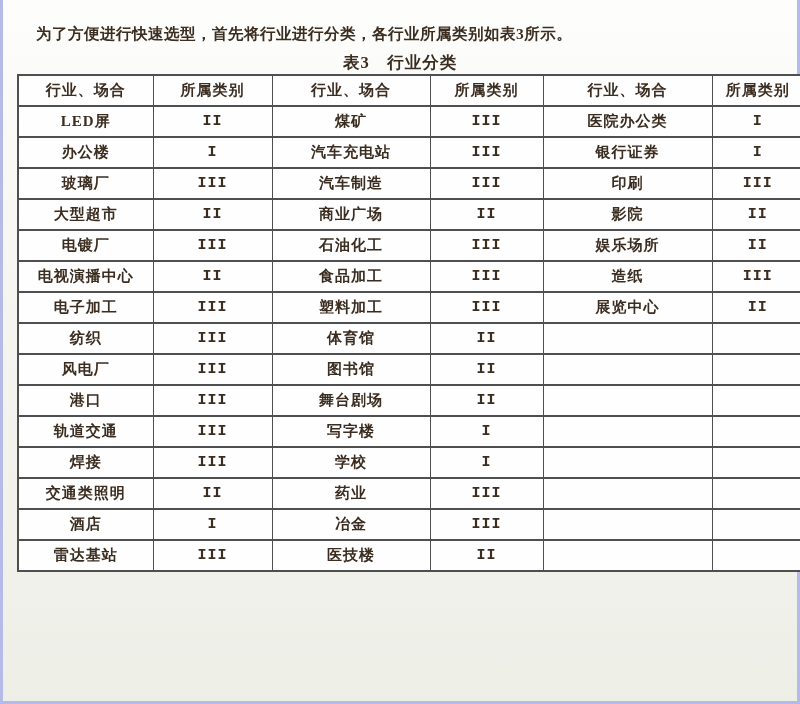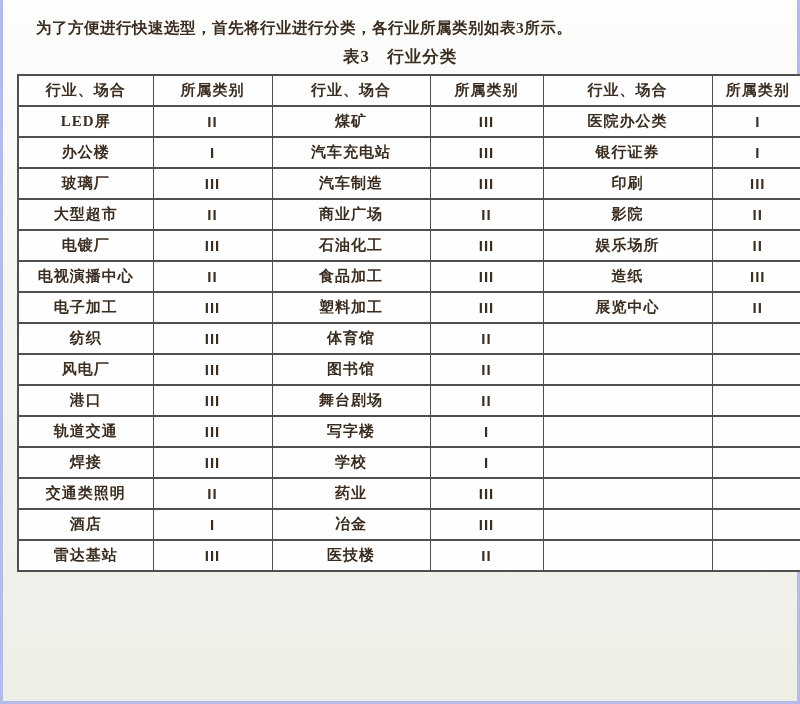--- a/index.html
+++ b/index.html
@@ -10,39 +10,39 @@
     overflow: hidden;
   }
   .page {
     position: relative;
     width: 800px;
     height: 704px;
     background: linear-gradient(180deg, #fdfdfc 0%, #f6f6f2 35%, #edefe7 100%);
     border-left: 3px solid #b5bbe8;
     border-right: 3px solid #b5bbe8;
     border-bottom: 3px solid #b5bbe8;
-    padding-top: 17px;
+    padding-top: 23px;
   }
   .intro {
     margin-left: 33px;
     margin-right: 20px;
     font-size: 15.5px;
     font-weight: bold;
     color: #3b2d20;
     letter-spacing: 0.5px;
     line-height: 22px;
   }
   .table-title {
     text-align: center;
     font-size: 16.5px;
     font-weight: bold;
     color: #3b2d20;
     letter-spacing: 1px;
     margin-top: 7px;
-    margin-bottom: 6px;
+    margin-bottom: 0;
   }
   table.industry {
     border-collapse: collapse;
     table-layout: fixed;
     margin-left: 14px;
     width: 786px;
     background: #fefefe;
   }
   table.industry th, table.industry td {
     border-left: 1px solid #4f4f4f;
@@ -54,21 +54,21 @@
     vertical-align: middle;
     font-size: 15px;
     font-weight: bold;
     color: #3b2d20;
     letter-spacing: 1px;
     padding: 0 2px;
     overflow: hidden;
     white-space: nowrap;
   }
   table.industry { border: 2px solid #4f4f4f; border-right: 2px solid #b5bbe8; }
-  td.col-category { font-family: Liberation Sans, sans-serif; font-size: 14px; letter-spacing: 1px; }
+  td.col-category { font-family: Liberation Mono, monospace; font-size: 14px; letter-spacing: 1px; }
   col.c-ind1 { width: 135px; }
   col.c-cat1 { width: 119px; }
   col.c-ind2 { width: 158px; }
   col.c-cat2 { width: 113px; }
   col.c-ind3 { width: 169px; }
   col.c-cat3 { width: 92px; }
 </style>
 </head>
 <body>
 

